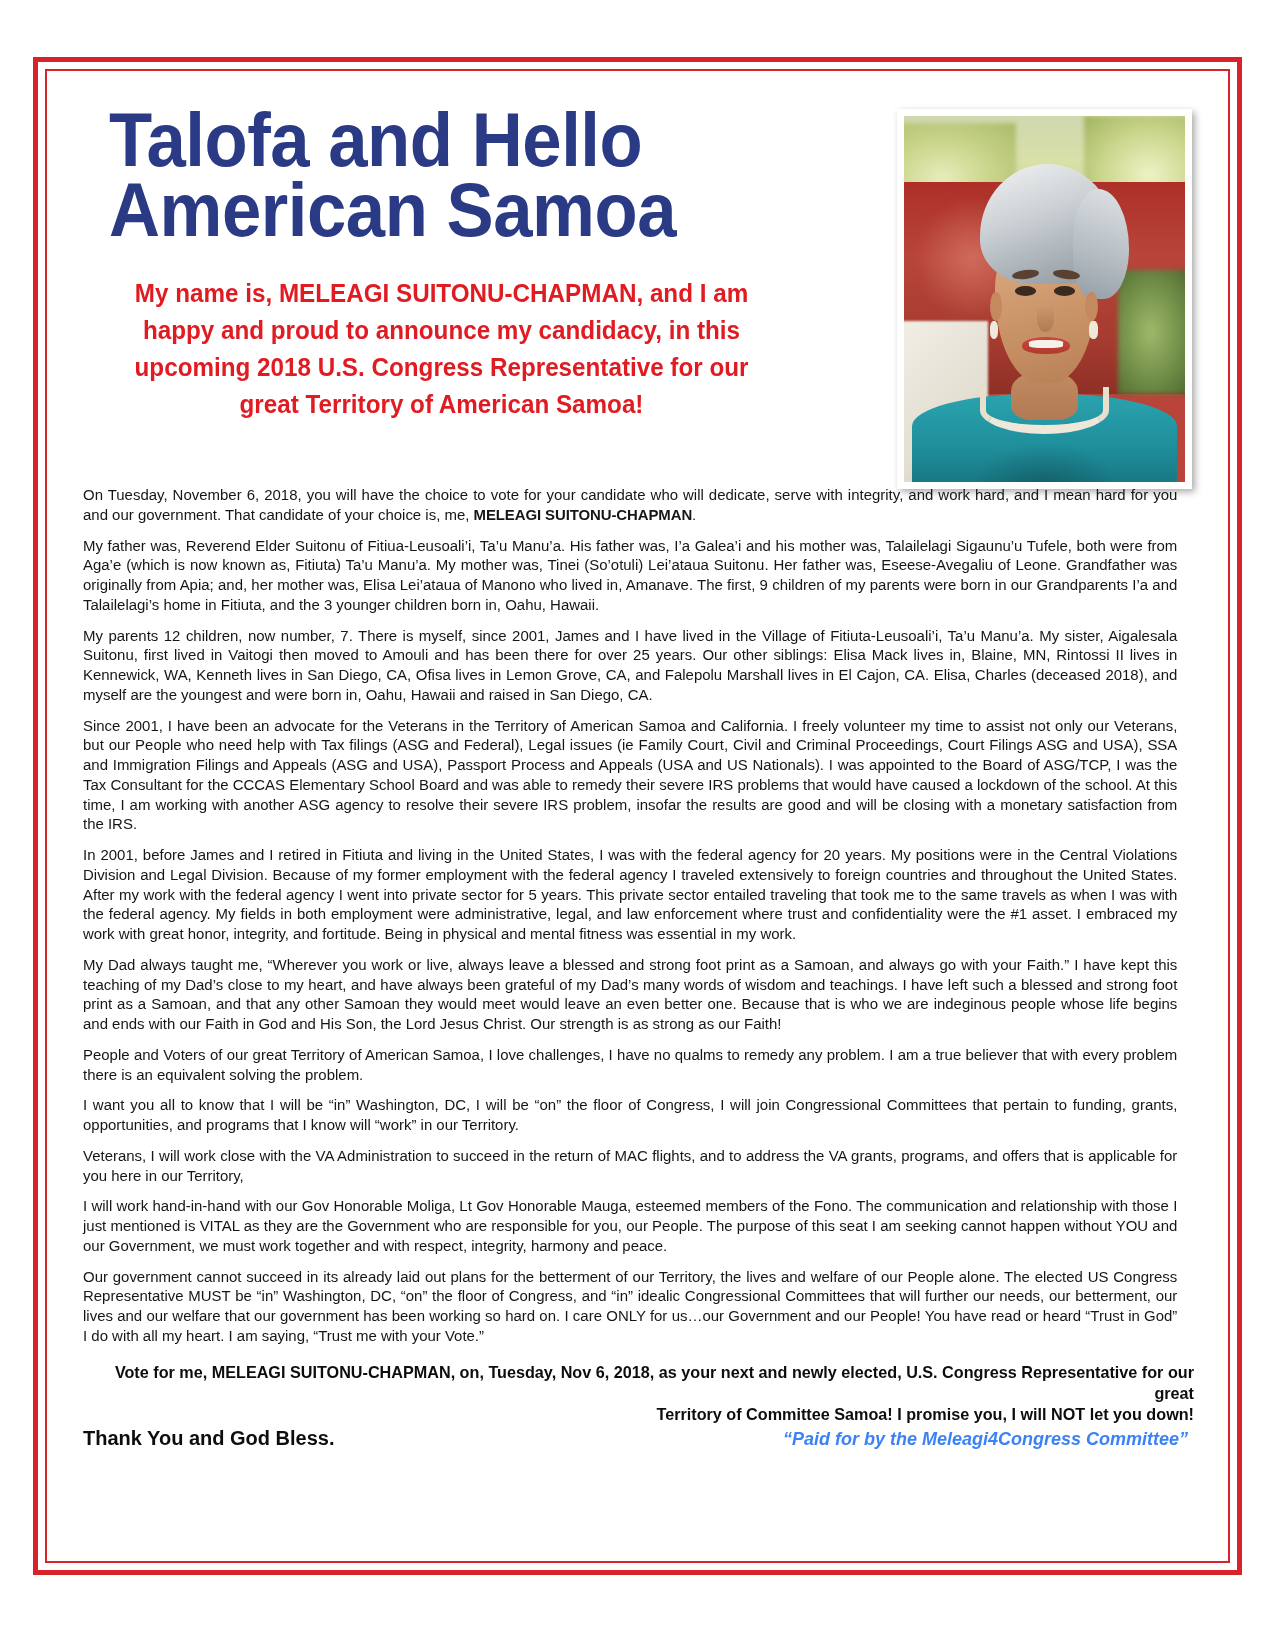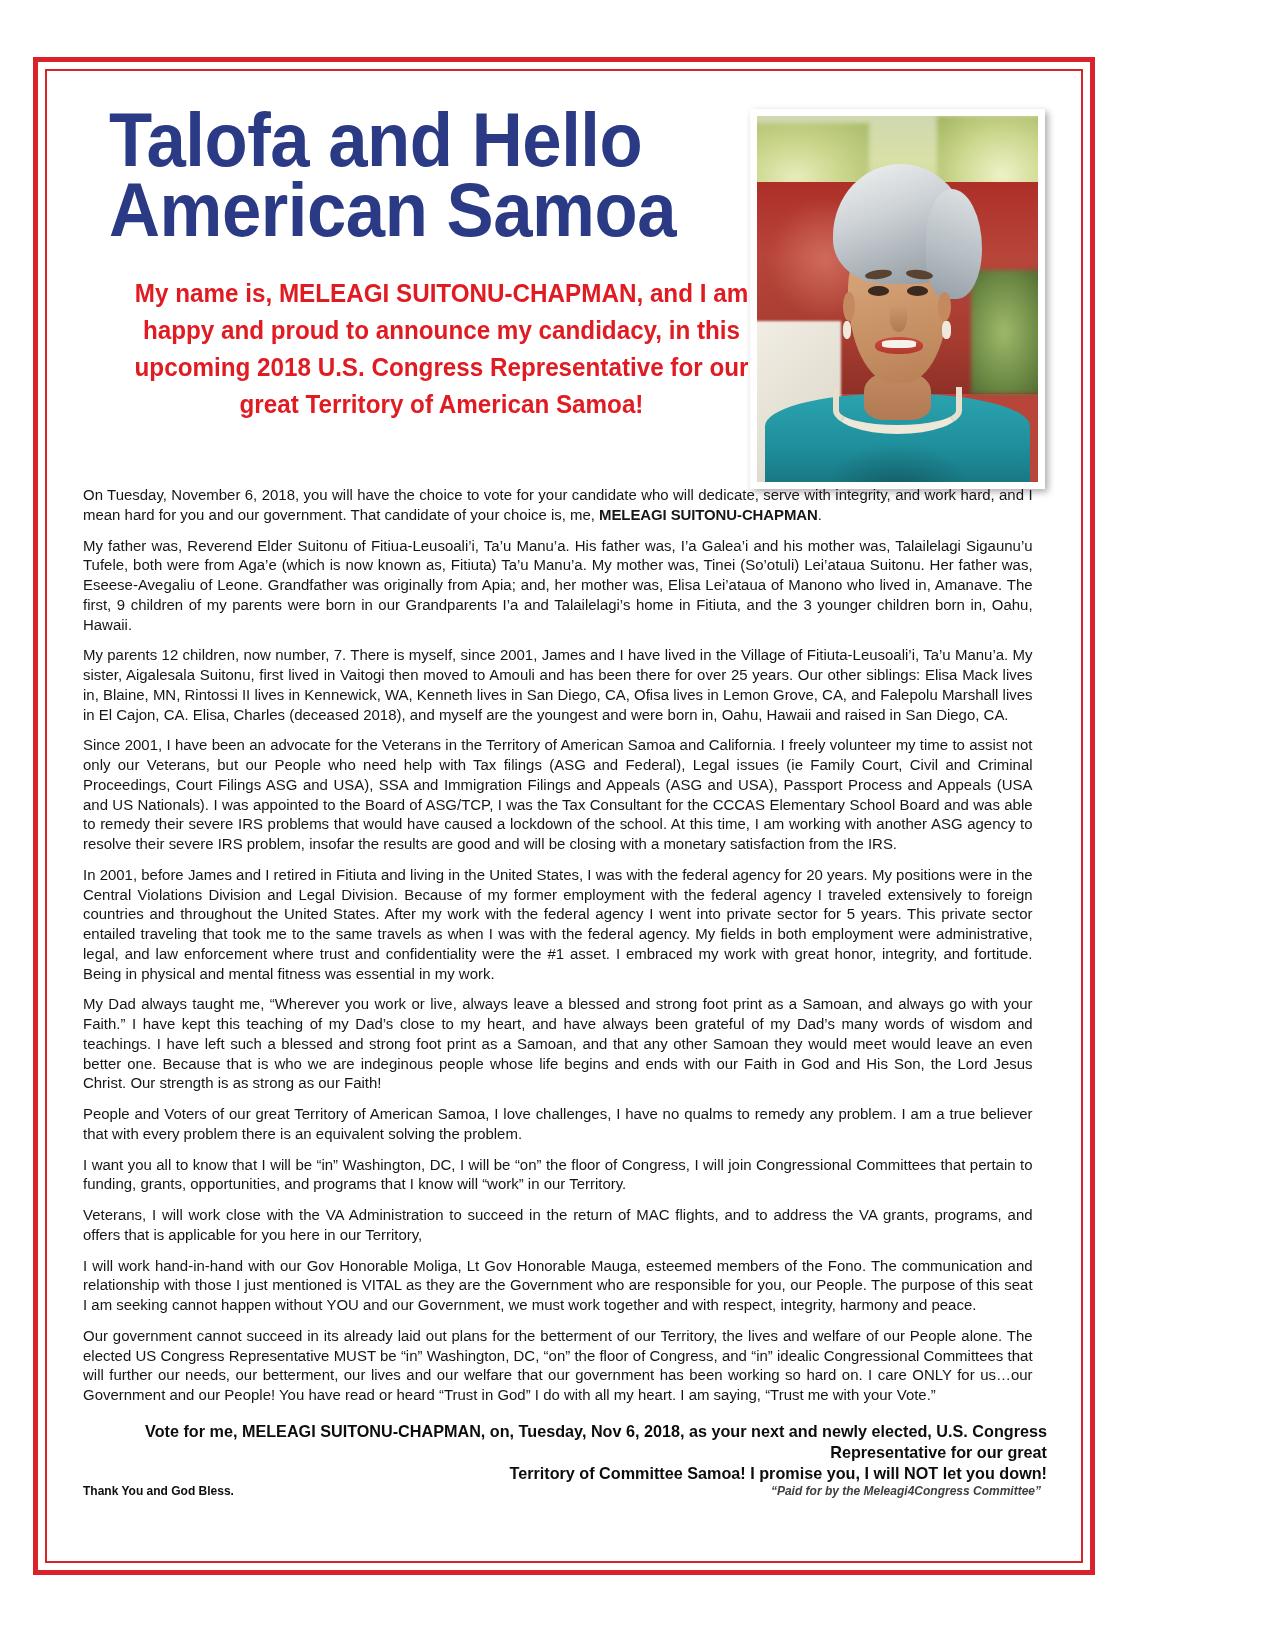--- a/index.html
+++ b/index.html
@@ -12,21 +12,21 @@
     height: 1650px;
     font-family: "Liberation Sans", sans-serif;
     -webkit-font-smoothing: antialiased;
   }
 
   
   .poster {
     position: absolute;
     left: 33px;
     top: 57px;
-    width: 1062px;
+    width: 1209px;
     height: 1518px;
     box-sizing: border-box;
     border: 5px solid #d8232a;
     background: #ffffff;
   }
   .poster-inner {
     position: absolute;
     left: 7px;
     top: 7px;
     right: 7px;
@@ -249,30 +249,30 @@
     text-align: right;
   }
   .closing-row {
     display: flex;
     align-items: baseline;
     justify-content: space-between;
   }
   .thanks {
     font-family: "Liberation Sans Narrow", "Liberation Sans", sans-serif;
     font-weight: bold;
-    font-size: 12px;
+    font-size: 20px;
     color: #0d0d0d;
     white-space: nowrap;
   }
   .disclaimer {
     font-family: "Liberation Sans Narrow", "Liberation Sans", sans-serif;
     font-style: italic;
     font-weight: bold;
-    font-size: 12px;
-    color: #404040;
+    font-size: 18px;
+    color: #3b82f6;
     white-space: nowrap;
     padding-right: 6px;
   }
 </style>
 </head>
 <body>
 
 <div class="poster">
   <div class="poster-inner">
     <div class="content">

